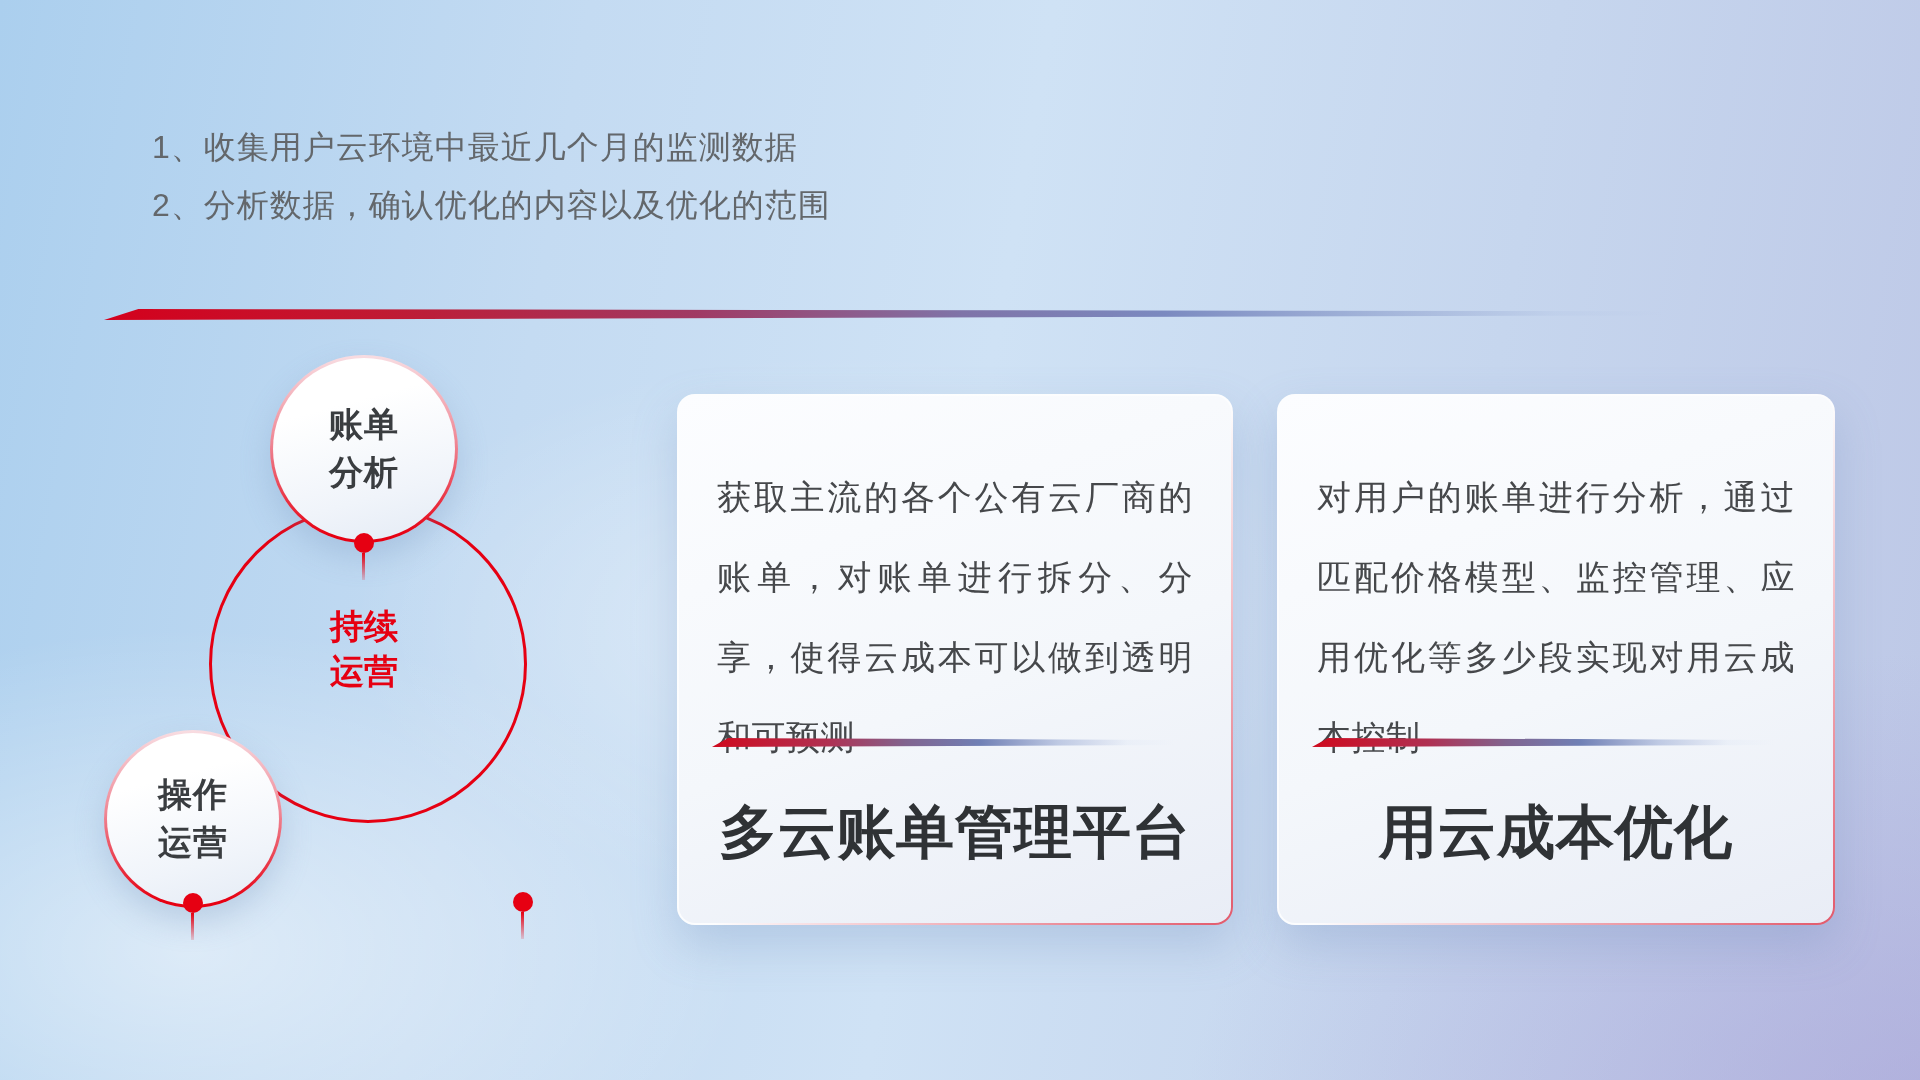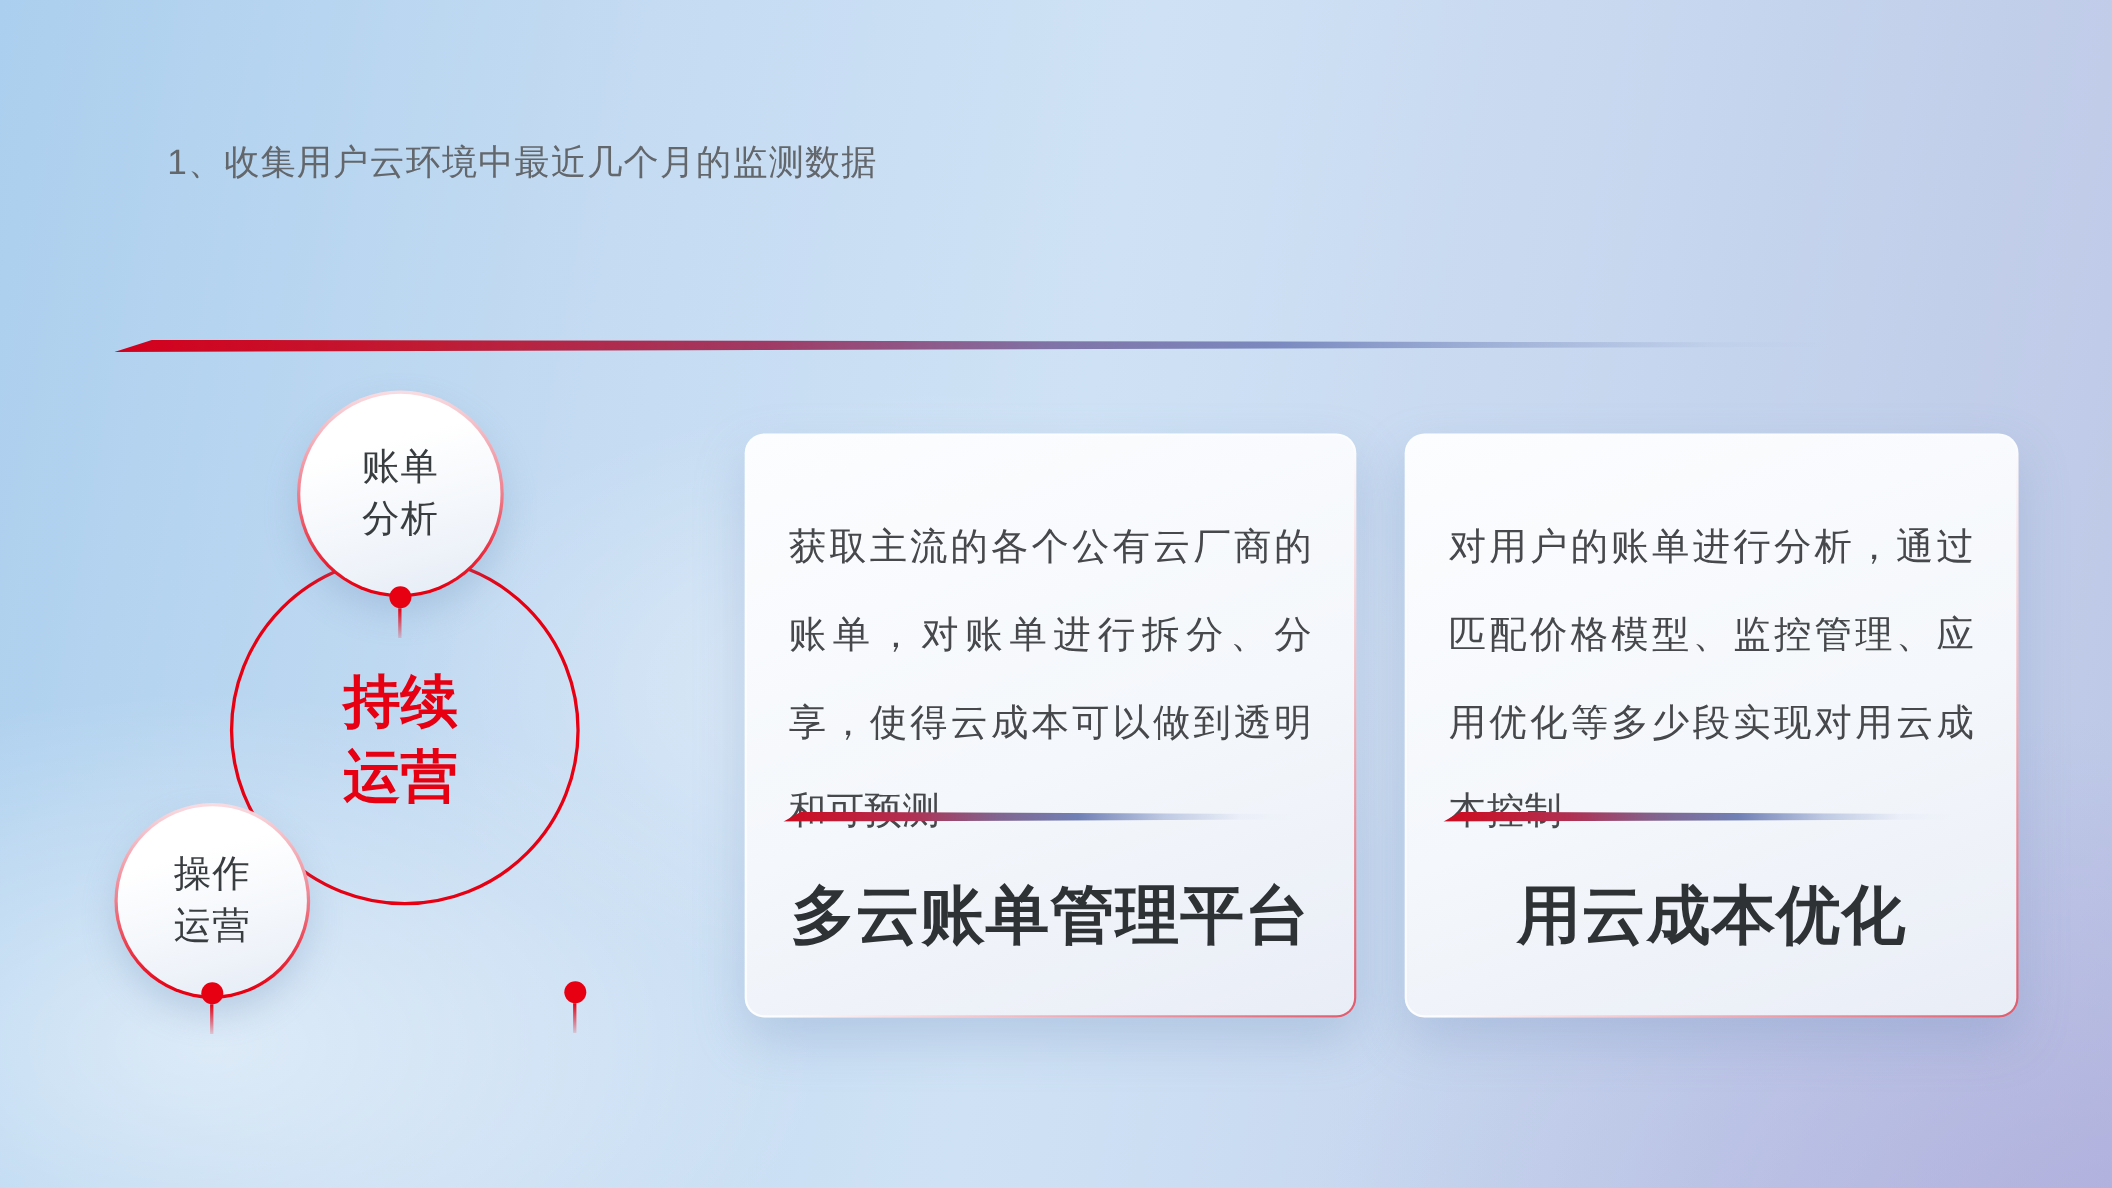--- a/index.html
+++ b/index.html
@@ -32,35 +32,35 @@
     clip-path: polygon(0% 100%, 2.2% 0%, 100% 20%, 100% 58%);
   }
 
   
   .ring {
     position: absolute; left: 209px; top: 505px; width: 312px; height: 312px;
     border: 3px solid #e60012; border-radius: 50%;
   }
   .center-label {
     position: absolute; left: 264px; top: 604px; width: 200px;
-    color: #e60012; font-size: 52px; font-weight: 700; line-height: 1.32;
+    color: #e60012; font-size: 34px; font-weight: 700; line-height: 1.32;
     text-align: center; white-space: pre-line;
   }
   .node {
     position: absolute; border-radius: 50%; padding: 3px; box-sizing: border-box;
     background: linear-gradient(180deg, #f8dde2 0%, #ef8391 48%, #e60012 96%);
     box-shadow: 0 14px 30px rgba(120,150,190,0.30);
   }
   .node-inner {
     width: 100%; height: 100%; border-radius: 50%;
     background: linear-gradient(165deg, #ffffff 28%, #f0f4fa 72%, #e4ebf5 100%);
     display: flex; align-items: center; justify-content: center;
   }
   .node-label {
-    color: #3a3d40; font-size: 34px; font-weight: 400; line-height: 1.4;
+    color: #3a3d40; font-size: 34px; font-weight: 700; line-height: 1.4;
     white-space: pre-line; letter-spacing: 1px;
   }
   .node-top    { left: 270px; top: 355px; width: 188px; height: 188px; }
   .node-left   { left: 104px; top: 730px; width: 178px; height: 178px; }
   .node-right  { left: 431px; top: 718px; width: 184px; height: 184px; }
   .pin-dot {
     position: absolute; width: 20px; height: 20px; border-radius: 50%;
     background: #e60012; z-index: 5;
   }
   .pin-tail {
@@ -102,20 +102,21 @@
     letter-spacing: 1px;
   }
 </style>
 </head>
 <body>
 
 <div class="stage">
 
   <div class="steps steps-left">
     <div class="step-line">1、收集用户云环境中最近几个月的监测数据</div>
+    <div class="step-line">2、分析数据，确认优化的内容以及优化的范围</div>
   </div>
 
   <div class="main-divider"></div>
 
   <div class="ring"></div>
   <div class="center-label">持续
 运营</div>
 
   <div class="node node-top">
     <div class="node-inner">

